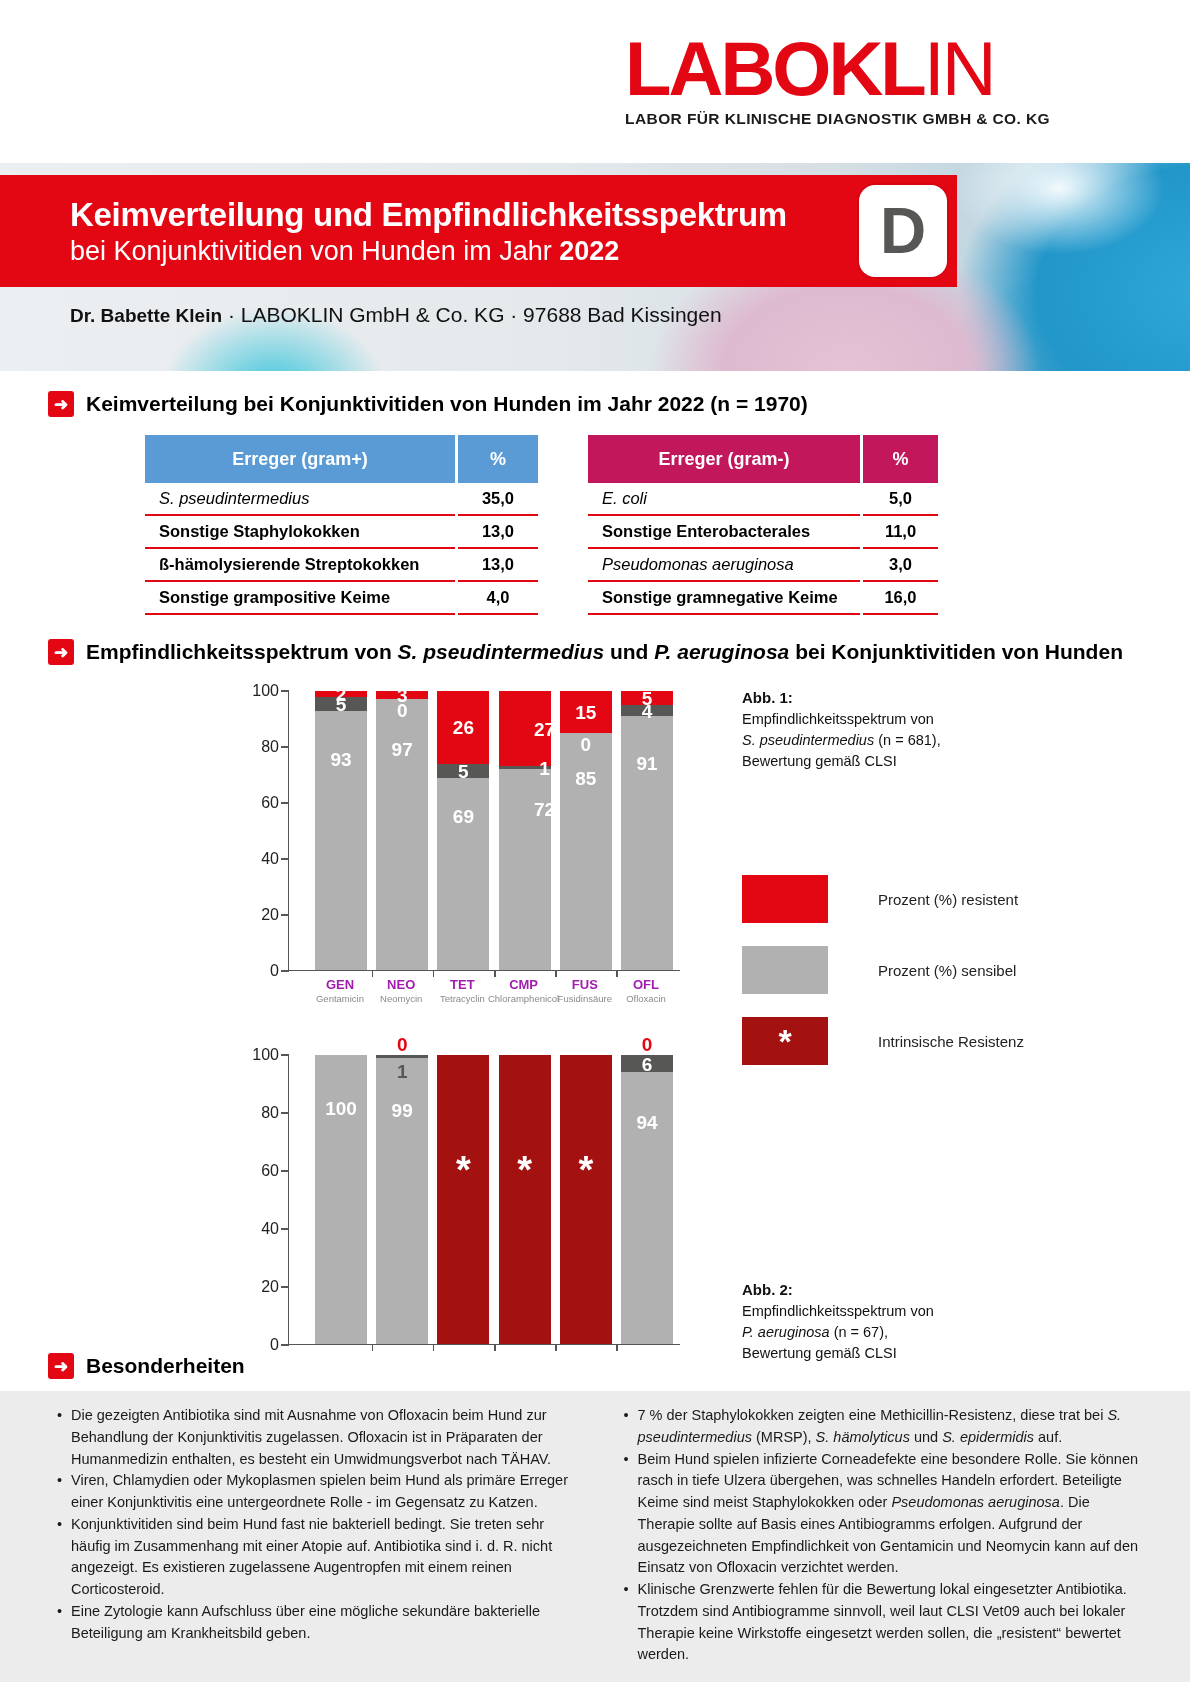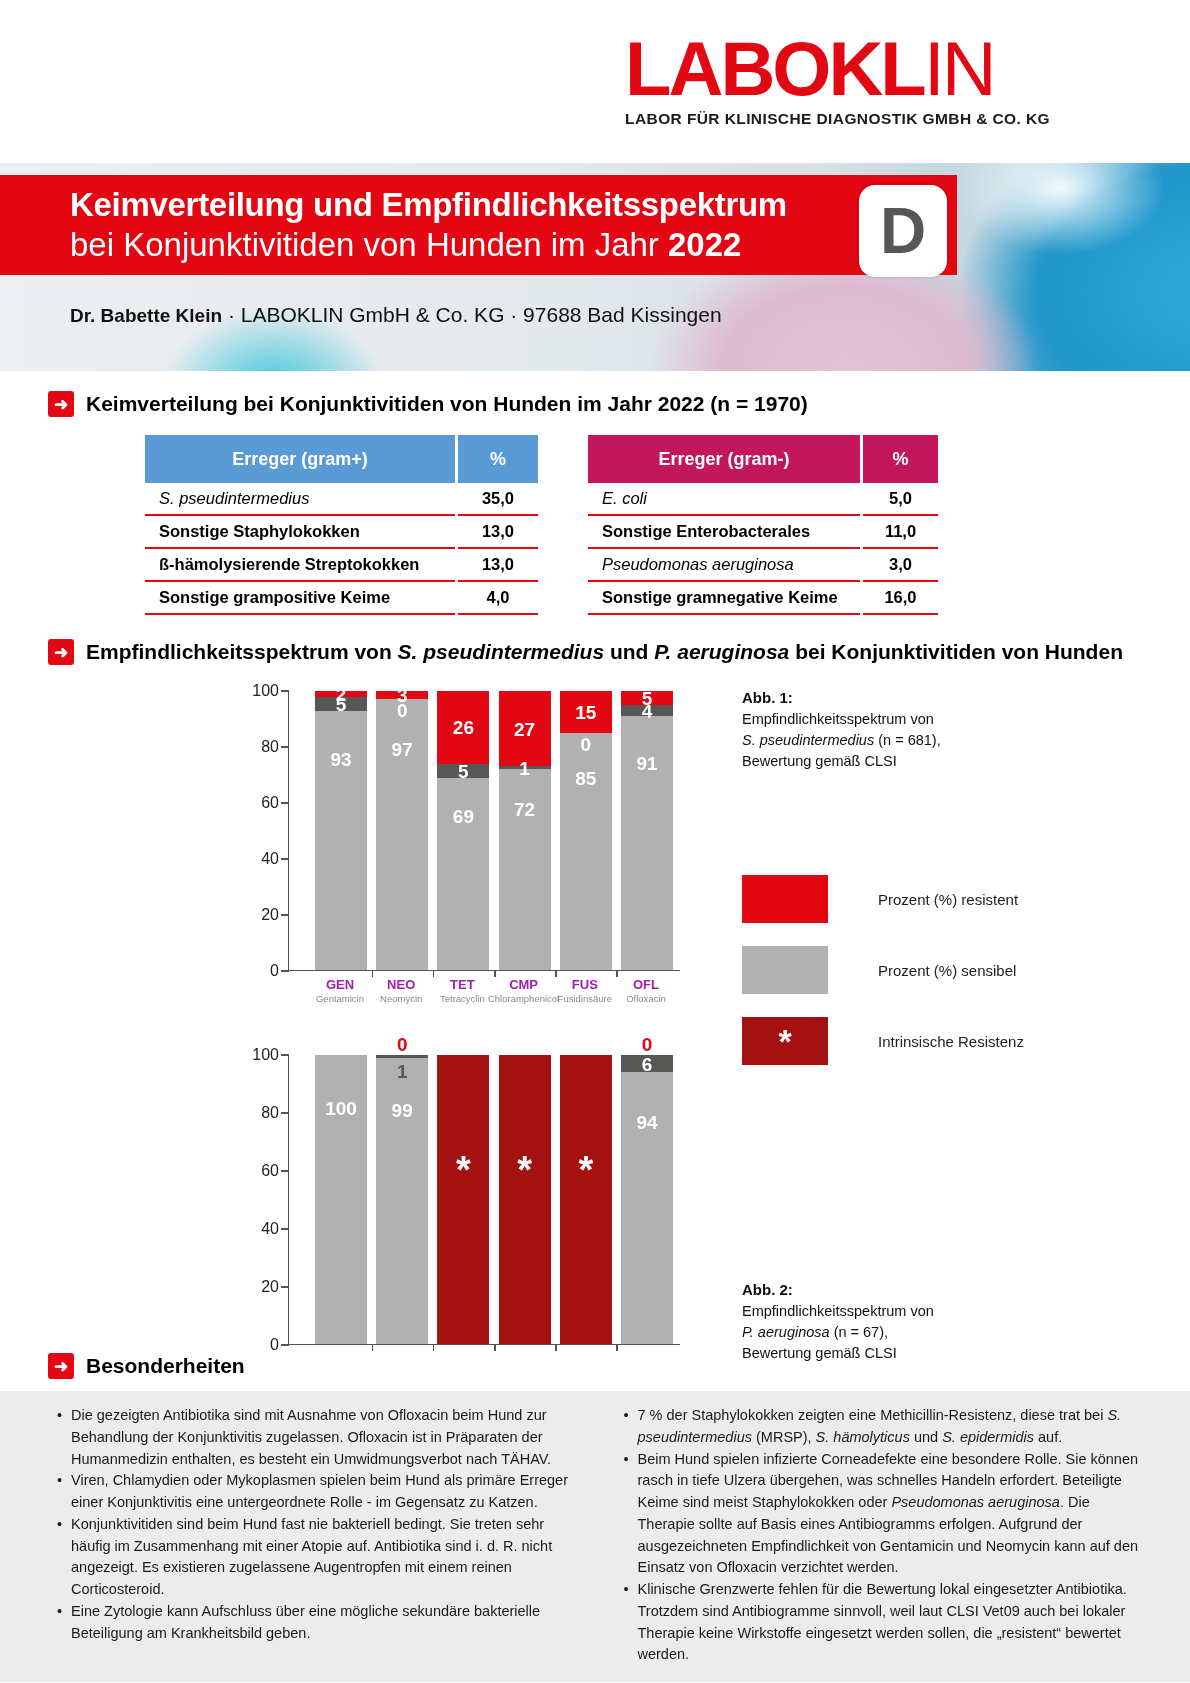--- a/index.html
+++ b/index.html
@@ -17,24 +17,24 @@
   
   .hero { height:208px; position:relative;
     background:
       radial-gradient(150px 95px at 89% 12%, #f2fafd 0%, rgba(242,250,253,0) 70%),
       radial-gradient(270px 180px at 71% 98%, #e6c2d6 0%, #debad0 45%, rgba(222,186,208,0) 72%),
       radial-gradient(320px 230px at 102% 62%, #2fa9d9 0%, #2196c9 55%, rgba(33,150,201,0) 80%),
       radial-gradient(240px 170px at 92% 112%, #1f8fc2 0%, rgba(31,143,194,0) 75%),
       radial-gradient(160px 120px at 23% 110%, #38c5da 0%, rgba(56,197,218,0) 70%),
       linear-gradient(90deg, #eceff1 0%, #e4e9ec 45%, #d6dfe4 70%, #a6cbdd 100%);
   }
-  .banner { position:absolute; top:12px; left:0; width:957px; height:100px; background:#e30613;
+  .banner { position:absolute; top:12px; left:0; width:957px; height:112px; background:#e30613;
     color:#fff; display:flex; flex-direction:column; justify-content:center; padding-left:70px; }
   .banner-l1 { font-size:33px; font-weight:bold; letter-spacing:-0.3px; }
-  .banner-l2 { font-size:33px; margin-top:2px; }
+  .banner-l2 { font-size:27px; margin-top:2px; }
   .banner-l2 .year { font-weight:bold; }
   .badge { position:absolute; top:10px; right:10px; width:88px; height:92px; background:#fff;
     border-radius:16px; display:flex; align-items:center; justify-content:center;
     box-shadow:0 0 0 2px rgba(0,0,0,0.05); }
   .badge span { font-size:64px; font-weight:bold; color:#575756; }
   .author { position:absolute; top:140px; left:70px; color:#111; }
   .author .nm { font-size:19px; font-weight:bold; }
   .author .rest { font-size:21px; }
 
   
@@ -215,21 +215,21 @@
             <div class="mtick" style="left: 143.8px;"></div>
             <div class="bar" style="left: 148.4px;">
               <div class="seg s" style="bottom: 0px; height: 69%;"></div>
               <div class="seg i" style="bottom: 69%; height: 5%;"></div>
               <div class="seg r" style="bottom: 74%; height: 26%;"></div>
               <div class="blabel" style="top: 27px;">26</div>
               <div class="blabel" style="top: 70.8px;">5</div>
               <div class="blabel" style="top: 115.78px;">69</div>
             </div>
             <div class="mtick" style="left: 205px;"></div>
-            <div class="bar" style="left: 209.6px;">
+            <div class="bar" style="left: 209.6px; padding-left: 20px;">
               <div class="seg s" style="bottom: 0px; height: 72%;"></div>
               <div class="seg i" style="bottom: 72%; height: 1%;"></div>
               <div class="seg r" style="bottom: 73%; height: 27%;"></div>
               <div class="blabel" style="top: 28.8px;">27</div>
               <div class="blabel" style="top: 68px;">1</div>
               <div class="blabel" style="top: 108.64px;">72</div>
             </div>
             <div class="mtick" style="left: 266.2px;"></div>
             <div class="bar" style="left: 270.8px;">
               <div class="seg s" style="bottom: 0px; height: 85%;"></div>

